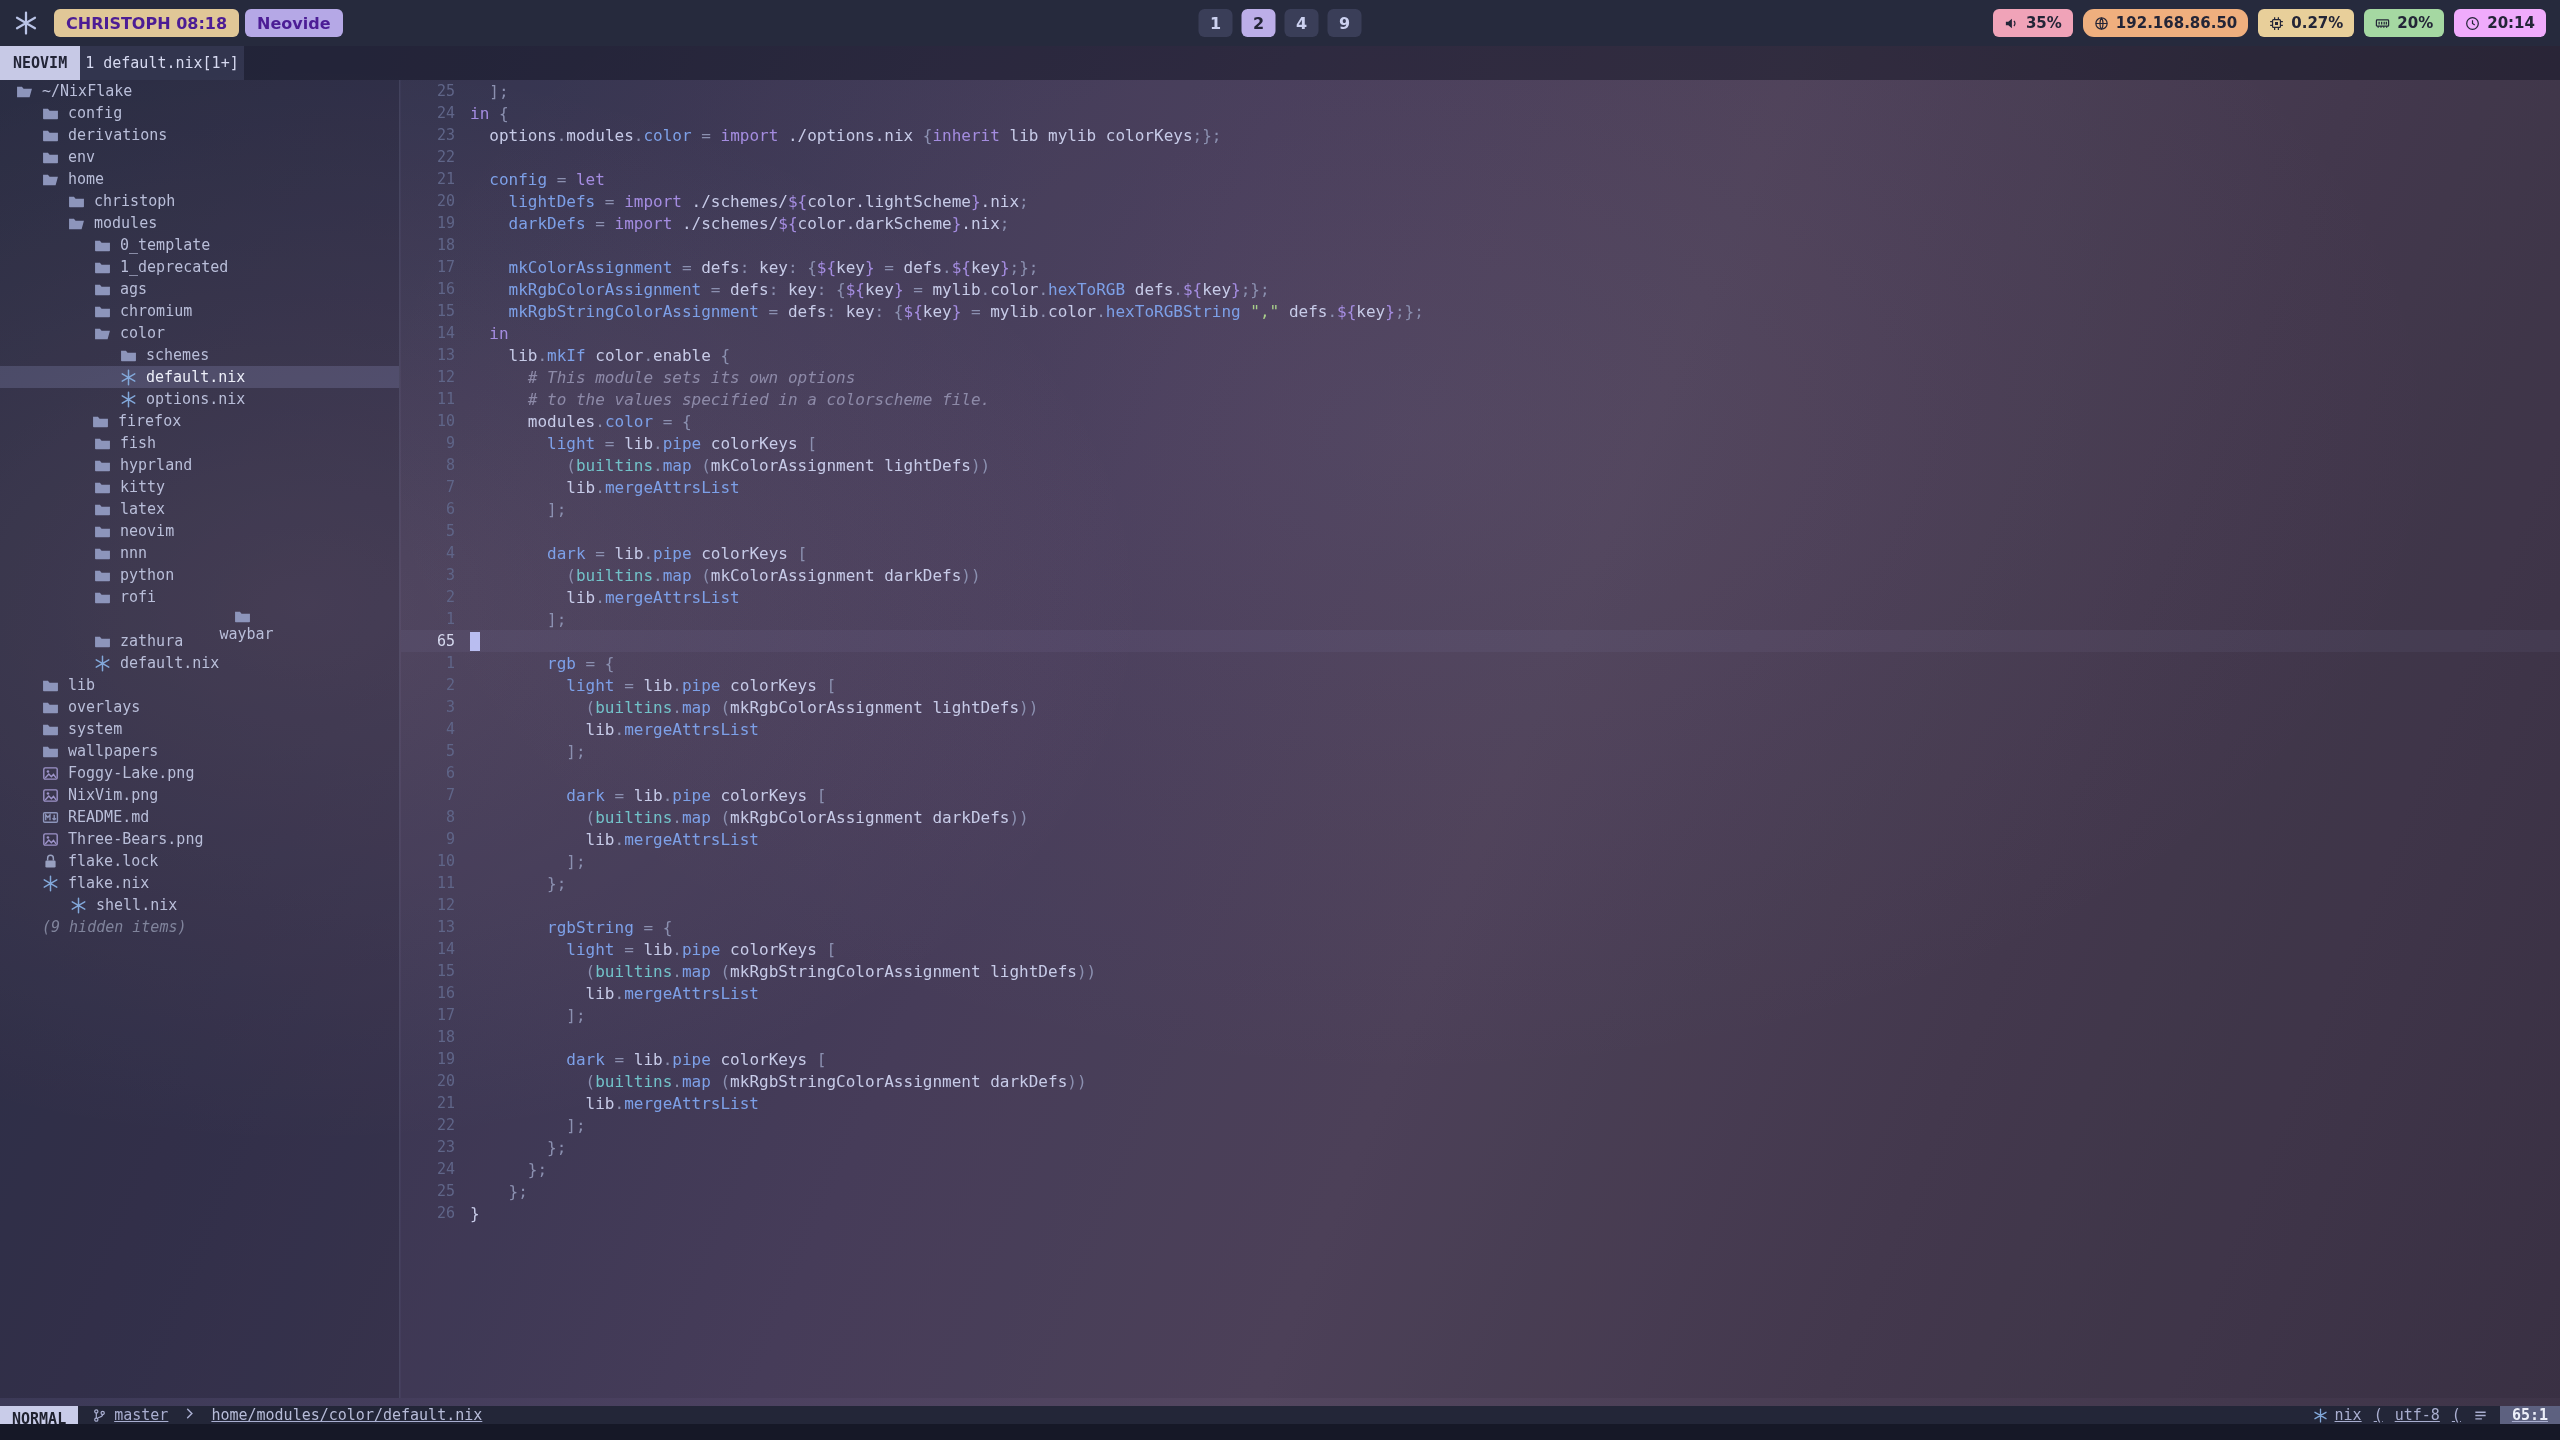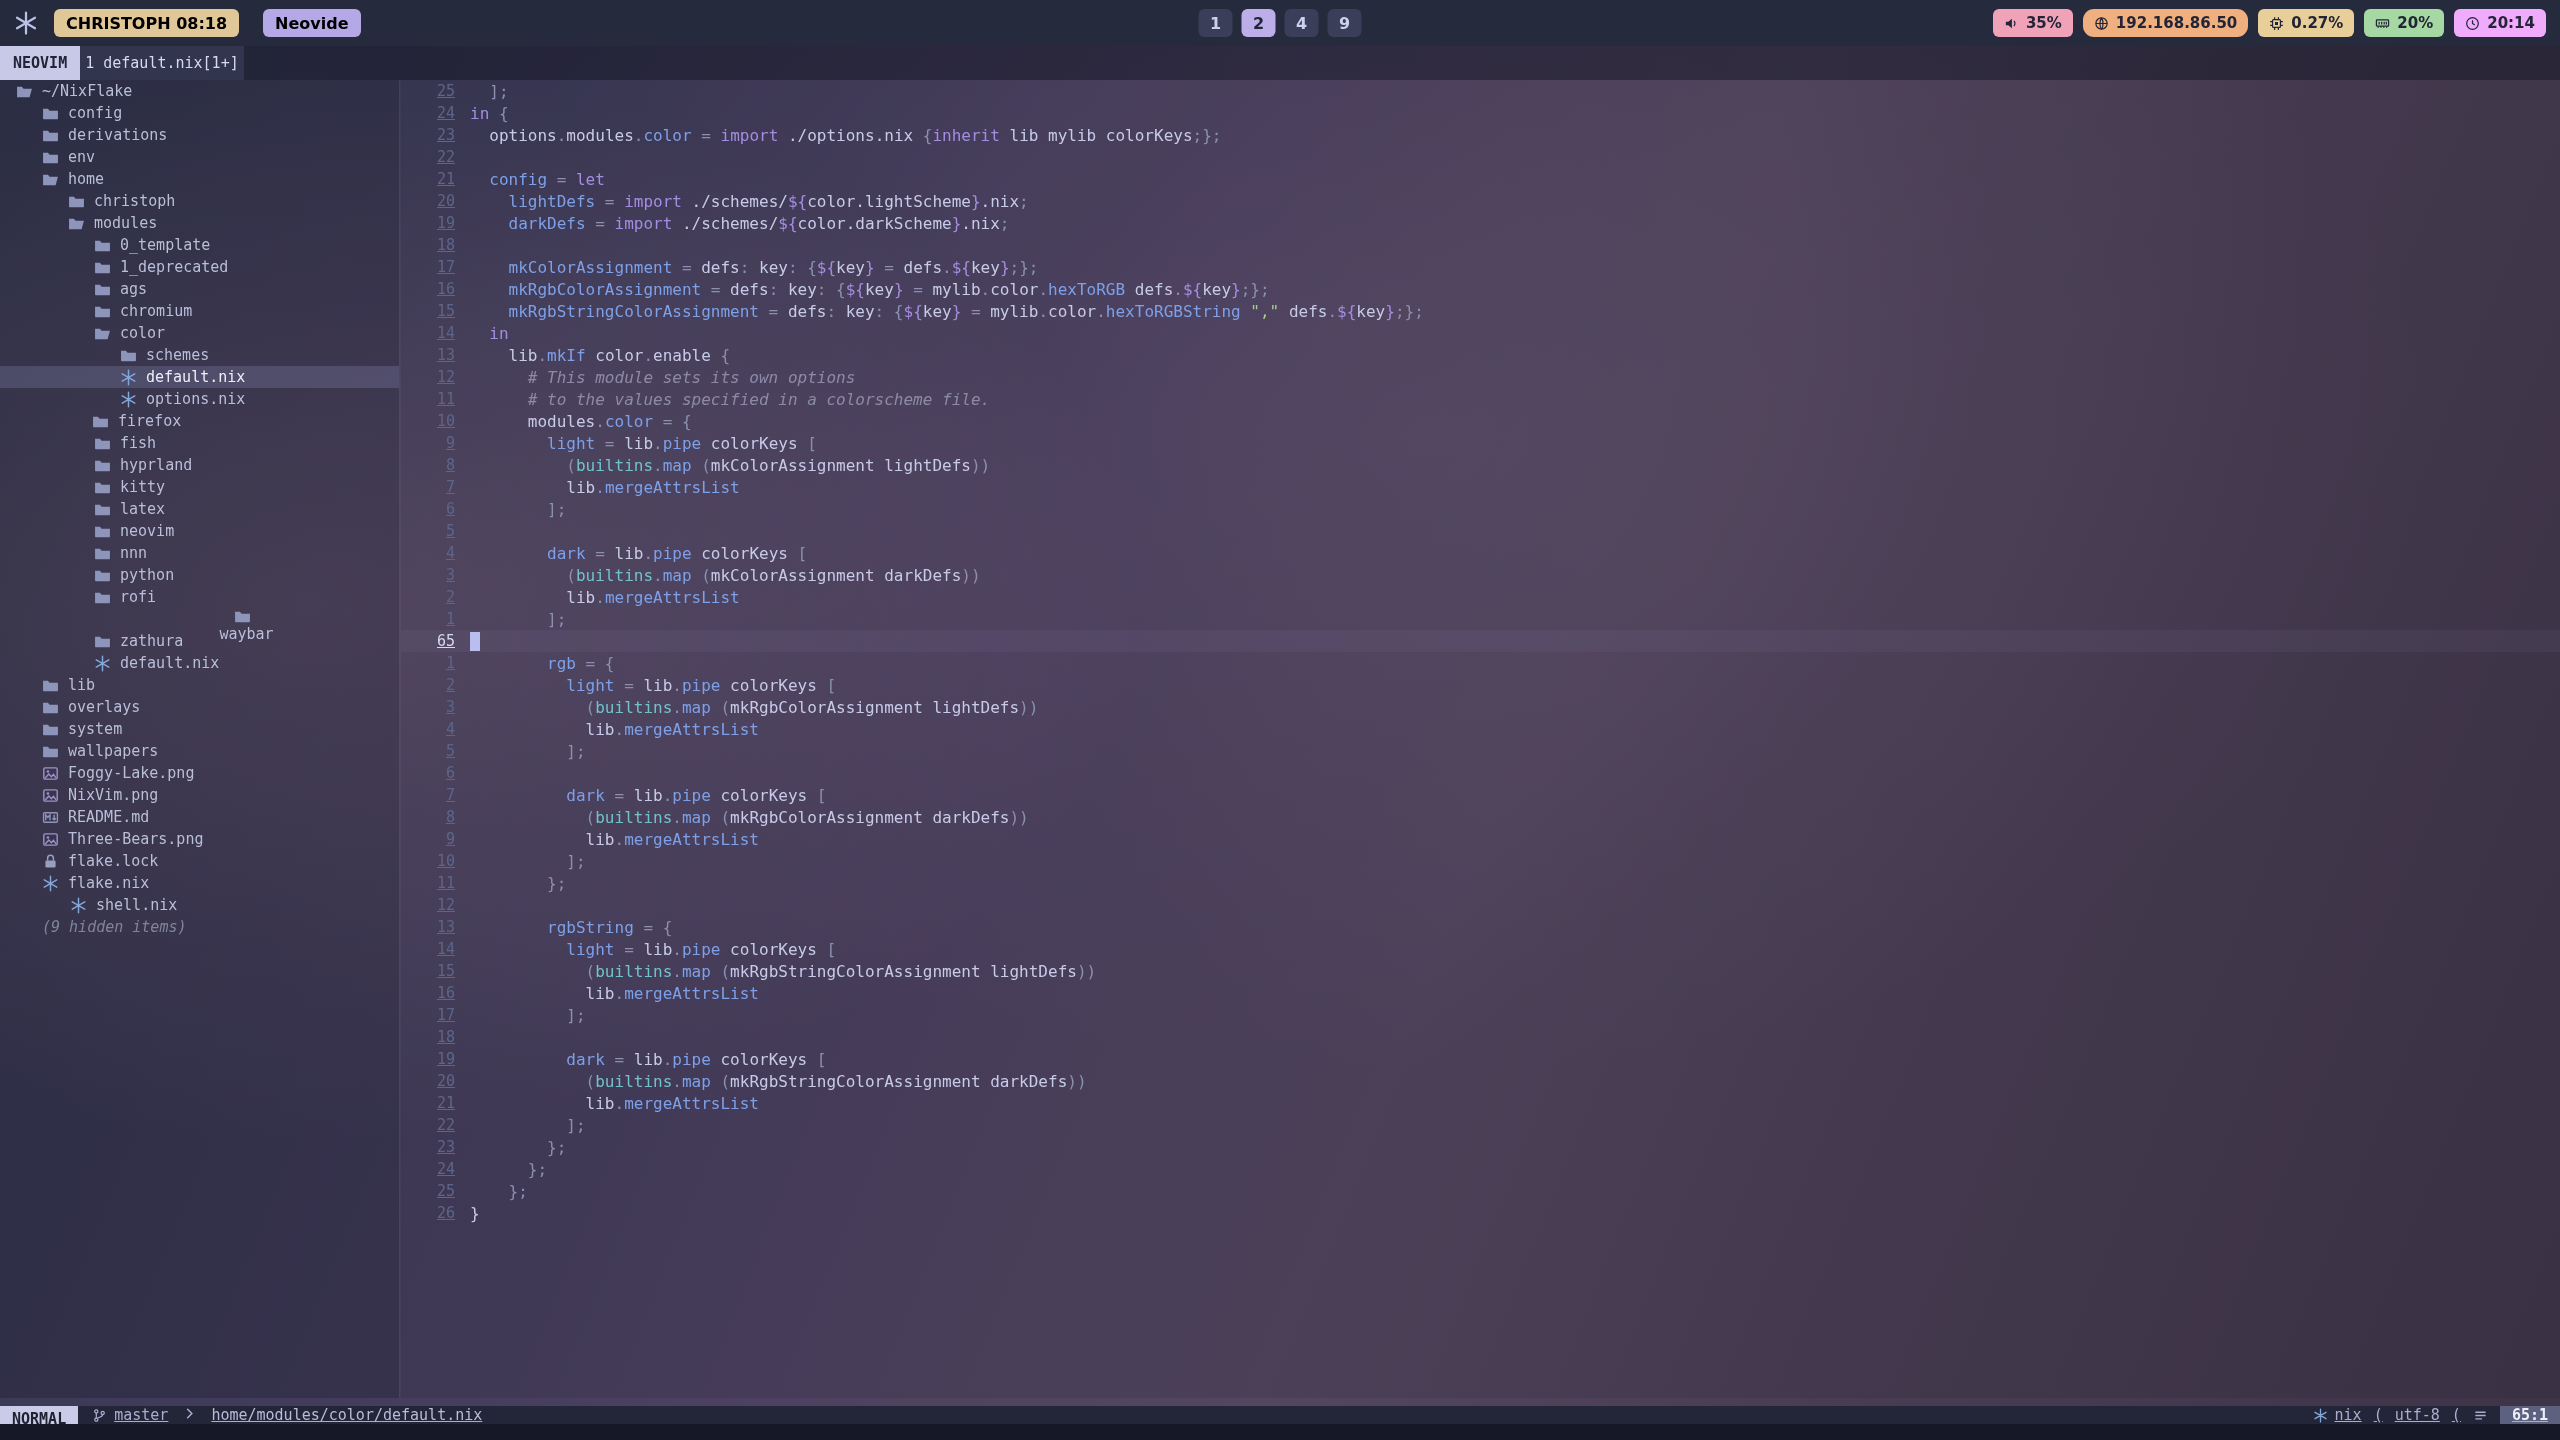--- a/index.html
+++ b/index.html
@@ -17,21 +17,21 @@
   .topbar {
     position:absolute; top:0; left:0; right:0; height:46px;
     background:#262a3d;
     display:flex; align-items:center; padding:0 14px;
     font-family:"DejaVu Sans", sans-serif;
   }
   .logo { width:24px; height:24px; color:#b9c3e6; margin-right:16px; flex:none; }
   .logo svg { width:100%; height:100%; }
   .chip {
     height:28px; border-radius:6px; display:flex; align-items:center;
-    padding:0 12px; font-weight:bold; font-size:16px; color:#000000; margin-right:24px;
+    padding:0 12px; font-weight:bold; font-size:16px; color:#4c1d95; margin-right:6px;
   }
   .ws-wrap { position:absolute; left:50%; transform:translateX(-50%); display:flex; gap:9px; }
   .ws {
     min-width:34px; height:28px; border-radius:6px; background:#3a3e58; color:#ccd1f0;
     display:flex; align-items:center; justify-content:center; font-size:16px; font-weight:bold;
     padding:0 8px; cursor:default;
   }
   .ws.active { background:#bcaee8; color:#232537; }
   .stats { margin-left:auto; display:flex; gap:10px; }
   .stat {
@@ -78,21 +78,21 @@
   .ic-nix { color:#82a8da; }
 
   
   .editor {
     position:absolute; top:80px; left:401px; right:0; bottom:42px;
     background:rgba(20,20,34,0.10);
     overflow:hidden;
   }
   .code-line { height:22px; display:flex; align-items:center; white-space:pre; font-size:16px; }
   .code-line.cursorline { background:rgba(200,205,255,0.05); }
-  .lnum { width:54px; text-align:right; color:#5f6588; font-size:15px; flex:none;text-decoration:underline; }
+  .lnum { width:54px; text-align:right; color:#5f6588; font-size:15px; flex:none; }
   .code-line.cursorline .lnum { color:#d5d8ee; }
   .ltext { margin-left:15px; }
   .cursor { display:inline-block; width:10px; height:19px; background:#b9bdf0; vertical-align:middle; }
 
   .tk-f { color:#c7cbe8; }
   .tk-p { color:#8b90b0; }
   .tk-k { color:#a48ce0; }
   .tk-v { color:#7da0e8; }
   .tk-t { color:#72c2c9; }
   .tk-s { color:#a8cf8a; }

